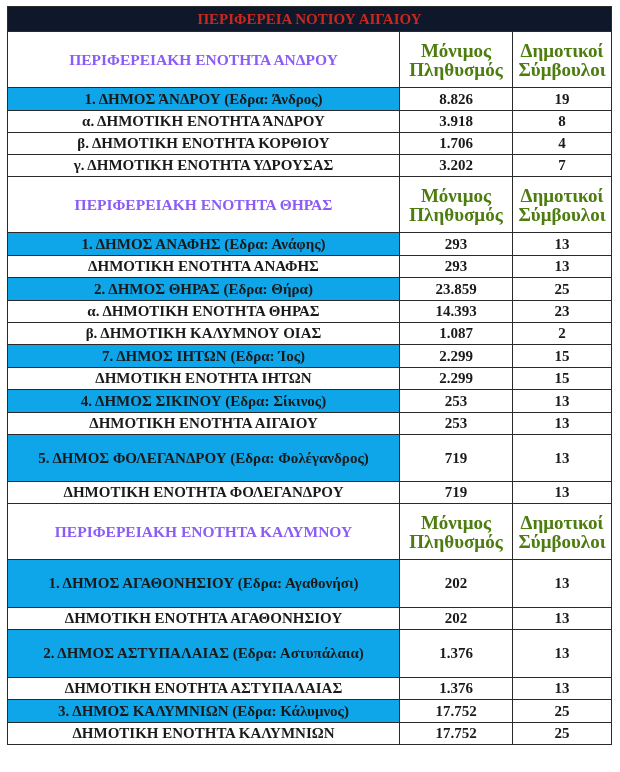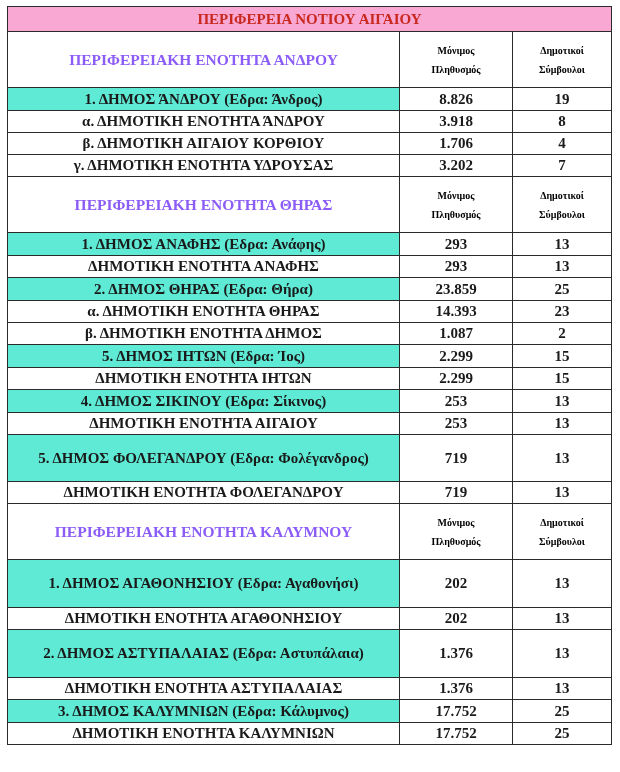--- a/index.html
+++ b/index.html
@@ -2,26 +2,26 @@
 <html><head>
 <meta charset="utf-8">
 <style>
   html, body { margin: 0; padding: 0; background: #ffffff; }
   body { width: 620px; height: 772px; position: relative; overflow: hidden; font-family: "Liberation Serif", serif; color: #1a1a1a; }
   table.t { position: absolute; left: 7px; top: 6px; width: 604px; border-collapse: collapse; table-layout: fixed; }
   table.t td { border: 1.5px solid #2a2a2a; text-align: center; vertical-align: middle; padding: 0 4px; font-size: 15px; line-height: 17px; }
   col.c1 { width: 392px; }
   col.c2 { width: 113px; }
   col.c3 { width: 99px; }
-  tr.title td { background: #f9a8d4; color: #c8281e; font-weight: bold; height: 24px; font-size: 15px; }
+  tr.title td { background: #0f172a; color: #c8281e; font-weight: bold; height: 24px; font-size: 15px; }
   tr.sec td { height: 55px; }
   tr.sec td.sec-name { color: #8b5cf6; font-weight: bold; font-size: 15.5px; }
-  tr.sec td.sec-col { color: #000000; font-weight: bold; font-size: 10px; line-height: 19px; }
+  tr.sec td.sec-col { color: #4d7c0f; font-weight: bold; font-size: 19px; line-height: 19px; }
   tr.muni td { height: 22px; font-weight: bold; }
-  tr.muni td.name { background: #5eead4; text-align: center; }
+  tr.muni td.name { background: #0ea5e9; text-align: center; }
   tr.unit td { height: 21px; font-weight: bold; }
   tr.tall td { height: 47px; }
   tr.tall2 td { height: 46px; }
   tr.tall2 td.name { line-height: 20px; }
 </style>
 </head>
 <body>
 
 <table class="t">
   <colgroup>
@@ -43,21 +43,21 @@
       <td class="name">1. ΔΗΜΟΣ ΆΝΔΡΟΥ (Εδρα: Άνδρος)</td>
       <td>8.826</td>
       <td>19</td>
     </tr>
     <tr class="unit">
       <td>α. ΔΗΜΟΤΙΚΗ ΕΝΟΤΗΤΑ ΆΝΔΡΟΥ</td>
       <td>3.918</td>
       <td>8</td>
     </tr>
     <tr class="unit">
-      <td>β. ΔΗΜΟΤΙΚΗ ΑΙΓΑΙΟΥ ΚΟΡΘΙΟΥ</td>
+      <td>β. ΔΗΜΟΤΙΚΗ ΕΝΟΤΗΤΑ ΚΟΡΘΙΟΥ</td>
       <td>1.706</td>
       <td>4</td>
     </tr>
     <tr class="unit">
       <td>γ. ΔΗΜΟΤΙΚΗ ΕΝΟΤΗΤΑ ΥΔΡΟΥΣΑΣ</td>
       <td>3.202</td>
       <td>7</td>
     </tr>
 
     <tr class="sec">
@@ -79,26 +79,26 @@
       <td class="name">2. ΔΗΜΟΣ ΘΗΡΑΣ (Εδρα: Θήρα)</td>
       <td>23.859</td>
       <td>25</td>
     </tr>
     <tr class="unit">
       <td>α. ΔΗΜΟΤΙΚΗ ΕΝΟΤΗΤΑ ΘΗΡΑΣ</td>
       <td>14.393</td>
       <td>23</td>
     </tr>
     <tr class="unit">
-      <td>β. ΔΗΜΟΤΙΚΗ ΕΝΟΤΗΤΑ ΔΗΜΟΣ</td>
+      <td>β. ΔΗΜΟΤΙΚΗ ΚΑΛΥΜΝΟΥ ΟΙΑΣ</td>
       <td>1.087</td>
       <td>2</td>
     </tr>
     <tr class="muni">
-      <td class="name">5. ΔΗΜΟΣ ΙΗΤΩΝ (Εδρα: Ίος)</td>
+      <td class="name">7. ΔΗΜΟΣ ΙΗΤΩΝ (Εδρα: Ίος)</td>
       <td>2.299</td>
       <td>15</td>
     </tr>
     <tr class="unit">
       <td>ΔΗΜΟΤΙΚΗ ΕΝΟΤΗΤΑ ΙΗΤΩΝ</td>
       <td>2.299</td>
       <td>15</td>
     </tr>
     <tr class="muni">
       <td class="name">4. ΔΗΜΟΣ ΣΙΚΙΝΟΥ (Εδρα: Σίκινος)</td>

